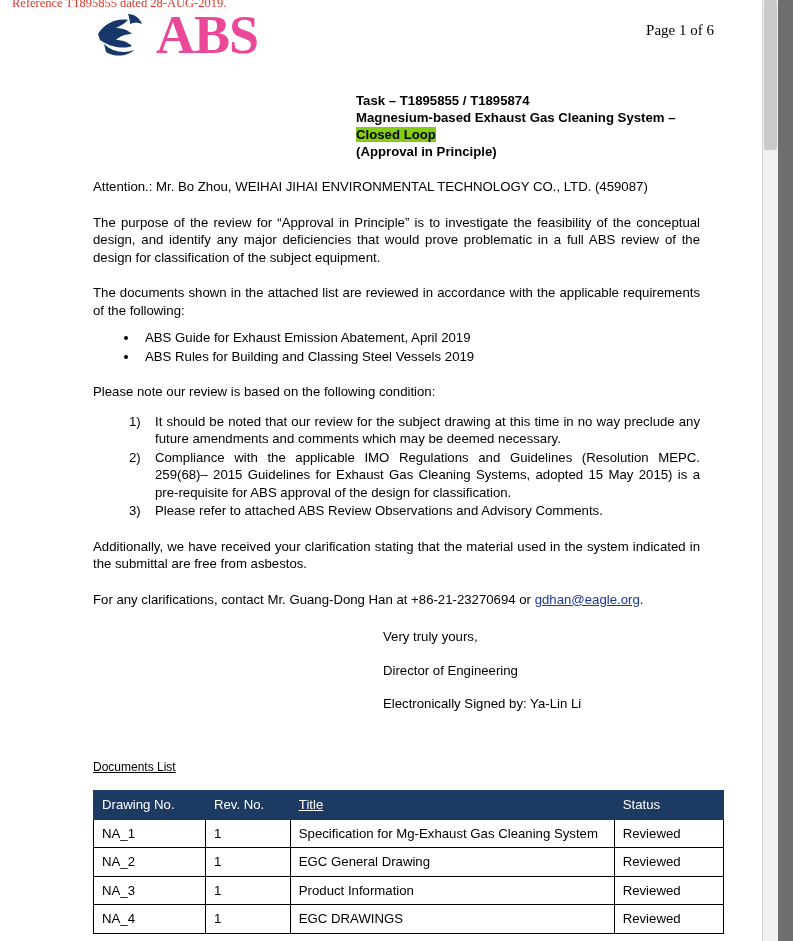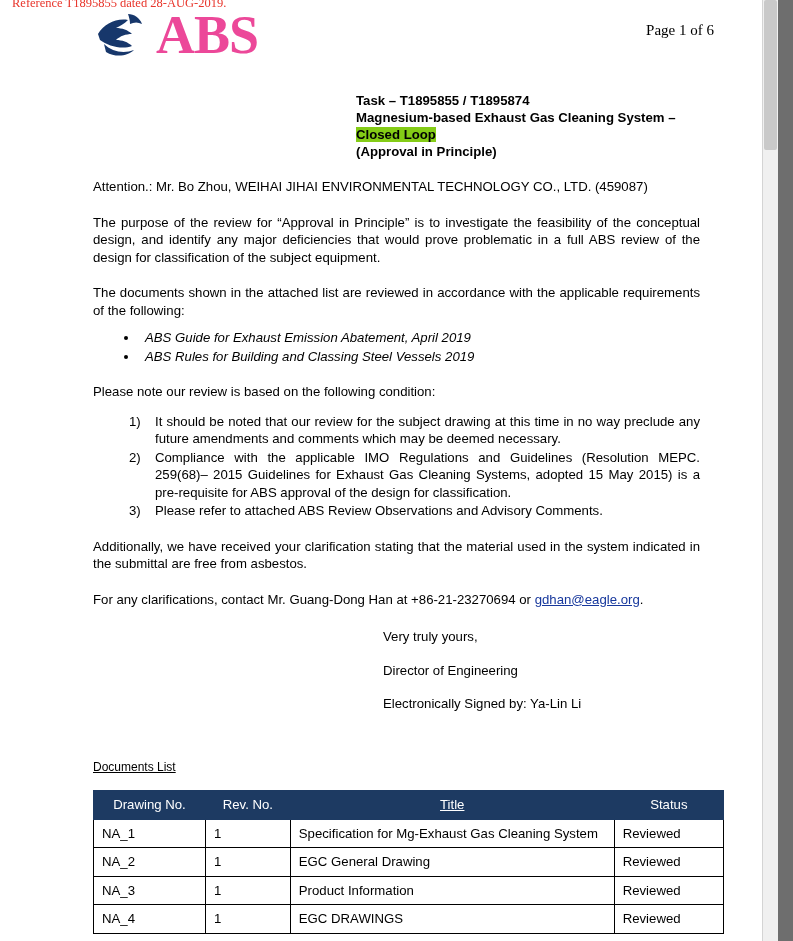--- a/index.html
+++ b/index.html
@@ -86,21 +86,20 @@
     margin-top: 18px;
   }
   p.just {
     text-align: justify;
     margin: 18px 0 0 0;
   }
   ul.bullets {
     margin: 10px 0 0 0;
     padding-left: 46px;
     list-style: disc;
-    font-style: italic;
   }
   ul.bullets li {
     margin: 0 0 1px 0;
     padding-left: 6px;
   }
   ol.conds {
     margin: 12px 0 0 0;
     padding-left: 36px;
     list-style: none;
     counter-reset: c;
@@ -137,21 +136,21 @@
   table.doctable {
     margin-top: 14px;
     border-collapse: collapse;
     width: 631px;
     font-size: 13.2px;
   }
   table.doctable th {
     background: #1d3a62;
     color: #ffffff;
     font-weight: normal;
-    text-align: center;
+    text-align: left;
     padding: 5px 8px;
     border: 1px solid #1d3a62;
   }
   table.doctable td {
     border: 1px solid #000;
     padding: 5px 8px;
     text-align: left;
   }
   .col-drawing { width: 104px; }
   .col-rev { width: 76px; }

